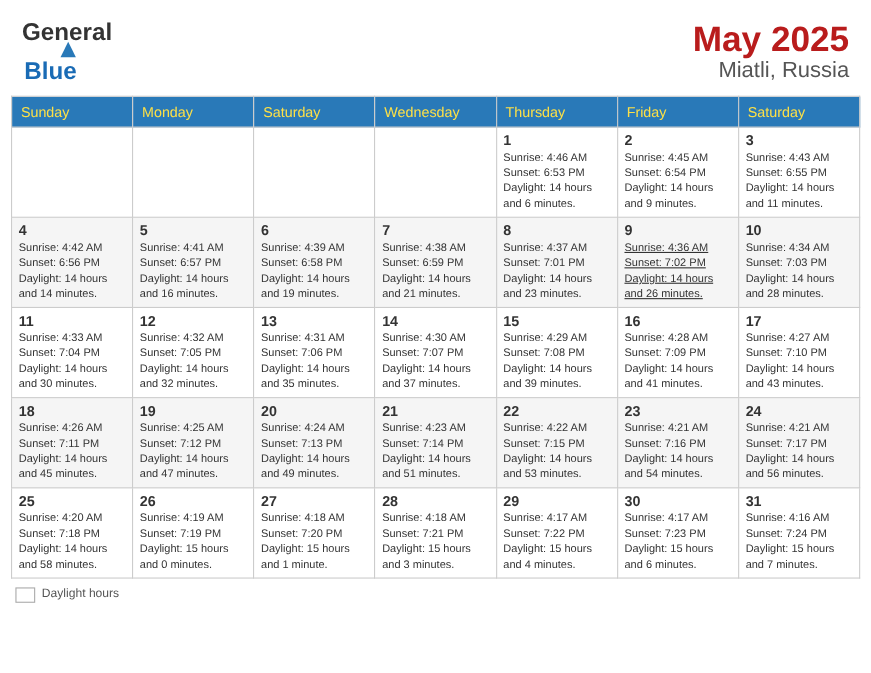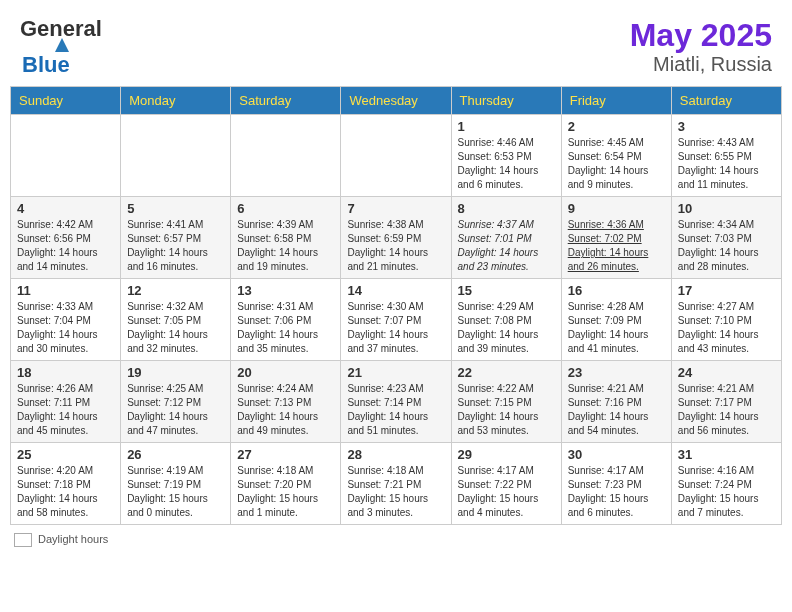--- a/index.html
+++ b/index.html
@@ -32,21 +32,21 @@
       height: 18px;
       margin-left: 2px;
       margin-top: -4px;
     }
     .title-block {
       text-align: right;
     }
     .month-year {
       font-size: 32px;
       font-weight: bold;
-      color: #6d28d9;
+      color: #b91c1c;
       line-height: 1.1;
     }
     .location {
       font-size: 20px;
       color: #555;
     }
     .calendar {
       width: 100%;
       border-collapse: collapse;
       margin-top: 6px;
@@ -189,21 +189,21 @@
         </td>
         <td>
           <span class="day-number">7</span>
           <div class="day-info" style="white-space: pre-line;">Sunrise: 4:38 AM
 Sunset: 6:59 PM
 Daylight: 14 hours
 and 21 minutes.</div>
         </td>
         <td>
           <span class="day-number">8</span>
-          <div class="day-info" style="white-space: pre-line; font-style: italic;">Sunrise: 4:37 AM
+          <div class="day-info" style="white-space: pre-line;">Sunrise: 4:37 AM
 Sunset: 7:01 PM
 Daylight: 14 hours
 and 23 minutes.</div>
         </td>
         <td>
           <span class="day-number">9</span>
           <div class="day-info" style="white-space: pre-line; text-decoration: underline;">Sunrise: 4:36 AM
 Sunset: 7:02 PM
 Daylight: 14 hours
 and 26 minutes.</div>

